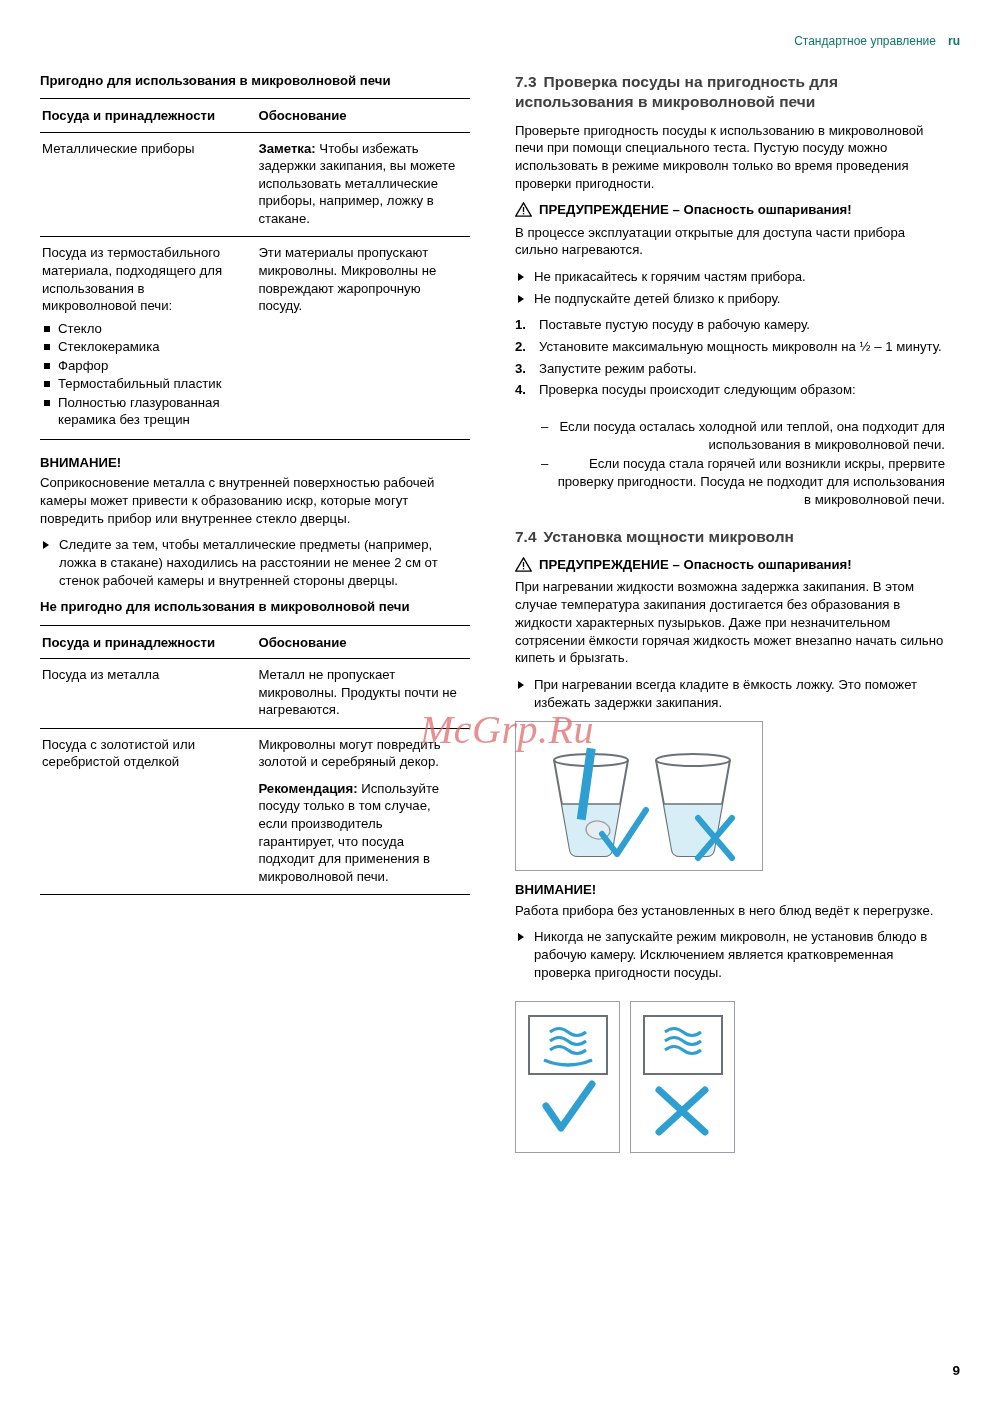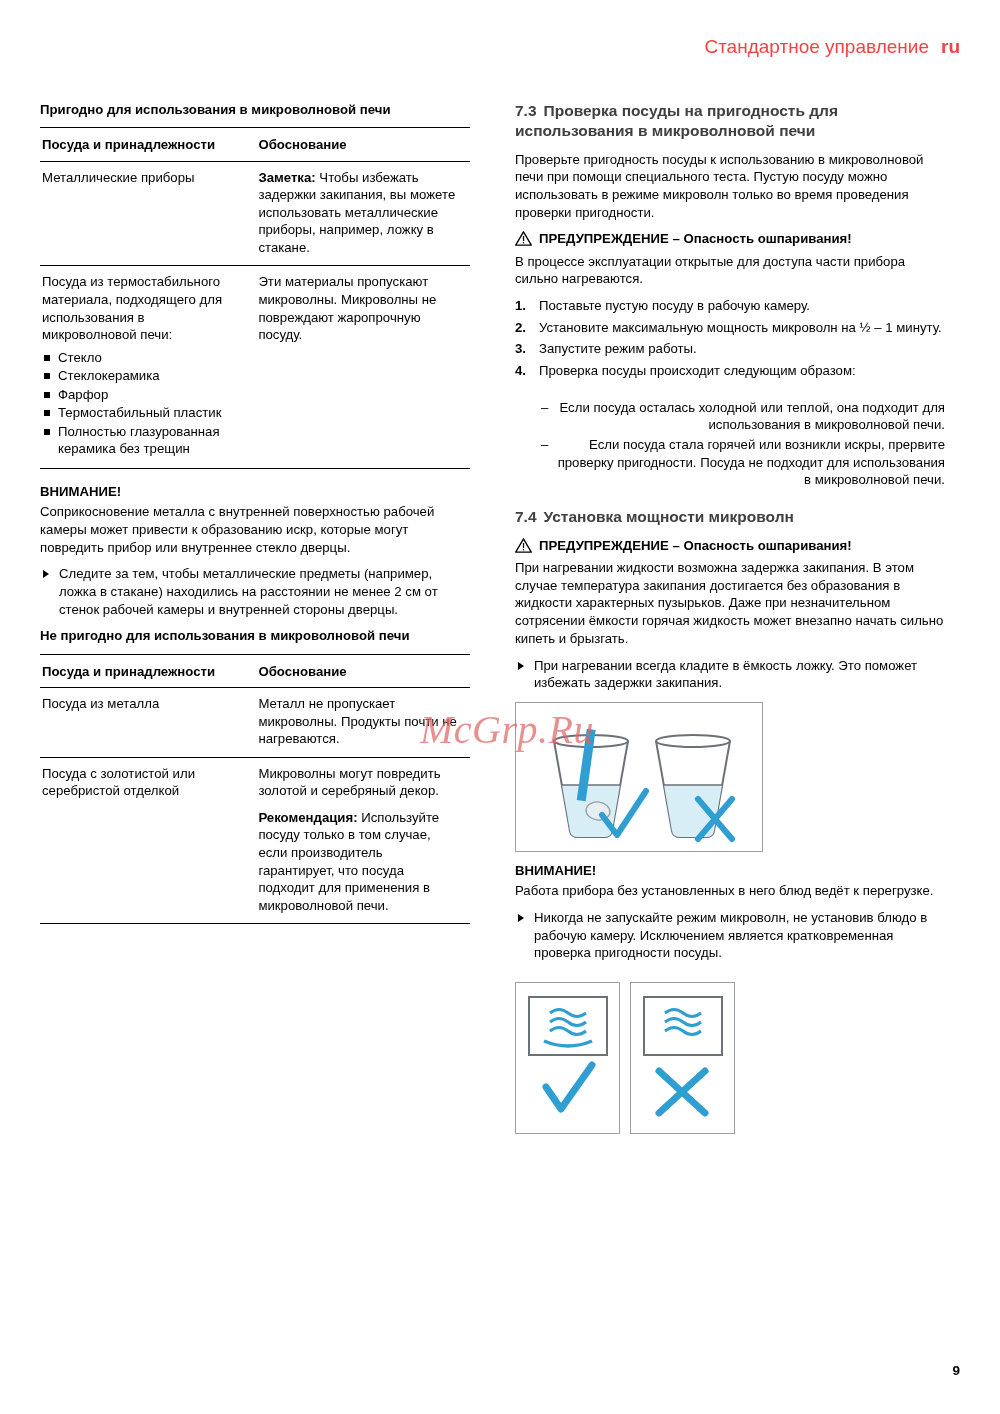--- a/index.html
+++ b/index.html
@@ -19,32 +19,32 @@
   }
   .page {
     position: absolute;
     inset: 0;
   }
   
   .header {
     position: absolute;
     top: 34px;
     right: 40px;
-    font-size: 19px;
-    color: #ef4444;
+    font-size: 12px;
+    color: #0f766e;
     white-space: nowrap;
   }
   .header .lang {
     font-weight: bold;
     margin-left: 12px;
   }
   
   .col {
     position: absolute;
-    top: 101px;
+    top: 72px;
     width: 430px;
   }
   .col-left { left: 40px; }
   .col-right { left: 515px; }
 
   h3.sec-title {
     font-size: 15.5px;
     font-weight: bold;
     margin: 0 0 10px 0;
     line-height: 1.28;
@@ -341,20 +341,24 @@
     <span class="warn-head">
       <span class="tri">
         <svg class="tri-svg" width="17" height="15" viewBox="0 0 17 15" aria-hidden="true">
           <polygon points="8.5,0.8 16.3,14.2 0.7,14.2" fill="none" stroke="#000" stroke-width="1.3" stroke-linejoin="round"></polygon>
           <rect x="7.85" y="5" width="1.3" height="5" fill="#000"></rect>
           <rect x="7.85" y="11.1" width="1.3" height="1.3" fill="#000"></rect>
         </svg>
       </span><span>ПРЕДУПРЕЖДЕНИЕ – Опасность ошпаривания!</span>
     </span>
     <p class="para">В процессе эксплуатации открытые для доступа части прибора сильно нагреваются.</p>
+    <ul class="arrow">
+      <li>Не прикасайтесь к горячим частям прибора.</li>
+      <li>Не подпускайте детей близко к прибору.</li>
+    </ul>
 
     <ol class="num">
       <li>Поставьте пустую посуду в рабочую камеру.</li>
       <li>Установите максимальную мощность микроволн на ½ – 1 минуту.</li>
       <li>Запустите режим работы.</li>
       <li>
         <span>Проверка посуды происходит следующим образом:</span>
         <ul class="dash">
           <li>Если посуда осталась холодной или теплой, она подходит для использования в микроволновой печи.</li>
           <li>Если посуда стала горячей или возникли искры, прервите проверку пригодности. Посуда не подходит для использования в микроволновой печи.</li>

